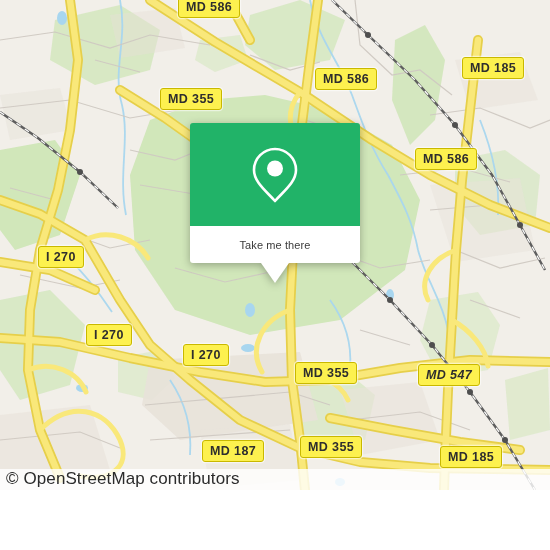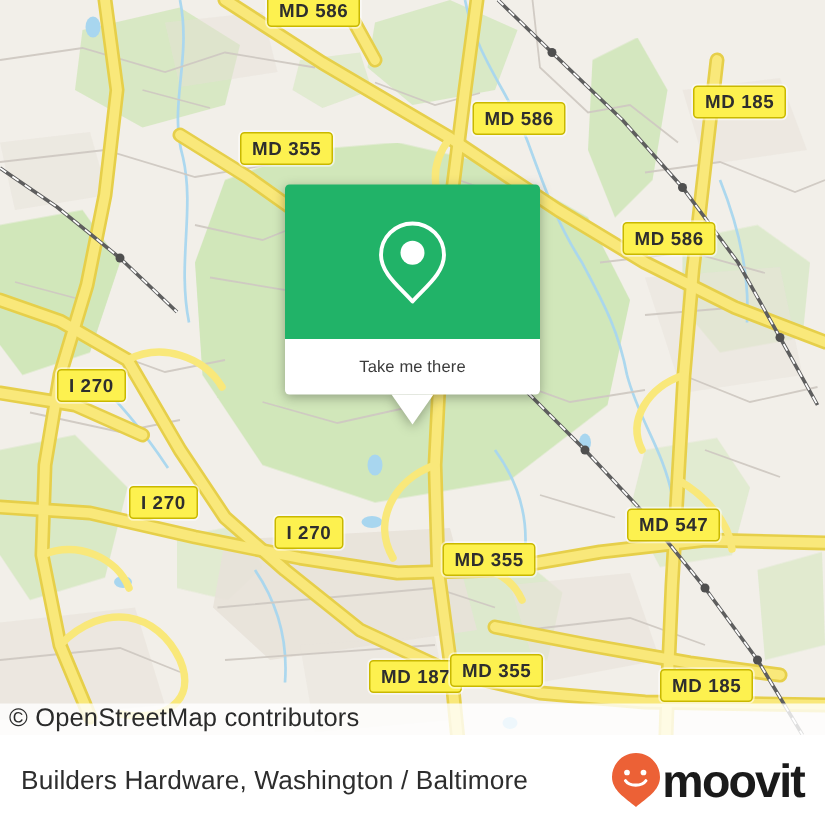--- a/index.html
+++ b/index.html
@@ -262,48 +262,36 @@
     <div id="shield-layer">
         <div class="shield" style="left: 178px; top: -4px;">MD 586</div>
         <div class="shield" style="left: 315px; top: 68px;">MD 586</div>
         <div class="shield" style="left: 462px; top: 57px;">MD 185</div>
         <div class="shield" style="left: 160px; top: 88px;">MD 355</div>
         <div class="shield" style="left: 415px; top: 148px;">MD 586</div>
         <div class="shield" style="left: 38px; top: 246px;">I 270</div>
         <div class="shield" style="left: 86px; top: 324px;">I 270</div>
         <div class="shield" style="left: 183px; top: 344px;">I 270</div>
         <div class="shield" style="left: 295px; top: 362px;">MD 355</div>
-        <div class="shield" style="left: 418px; top: 339px;">MD 547</div>
-        <div class="shield" style="left: 202px; top: 440px; margin-left: 44px;">MD 187</div>
+        <div class="shield" style="left: 418px; top: 364px; font-style: italic;">MD 547</div>
+        <div class="shield" style="left: 202px; top: 440px;">MD 187</div>
         <div class="shield" style="left: 300px; top: 436px;">MD 355</div>
         <div class="shield" style="left: 440px; top: 446px;">MD 185</div>
       </div>
 
     <div class="attrib">© OpenStreetMap contributors</div>
   </div>
 
   <div class="card">
     <div class="card-top">
       <svg width="48" height="58" viewBox="0 0 48 58">
         <path d="M24 3 C12.4 3 3 12.4 3 24 C3 36 15 45 24 55 C33 45 45 36 45 24 C45 12.4 35.6 3 24 3 Z" fill="none" stroke="#ffffff" stroke-width="2.6" stroke-linejoin="round"></path>
         <circle cx="24" cy="22.5" r="8" fill="#ffffff"></circle>
       </svg>
     </div>
     <div class="card-foot">
       <span>Take me there</span>
       <div class="card-tail"></div>
     </div>
   </div>
 
-  <div class="footer">
-    <div class="footer-title">Builders Hardware, Washington / Baltimore</div>
-    <div class="brand">
-      <svg width="34" height="38" viewBox="0 0 34 38">
-        <path d="M17 1 C8.2 1 1 8.2 1 17 C1 26 10 31 17 37 C24 31 33 26 33 17 C33 8.2 25.8 1 17 1 Z" fill="#ec6136"></path>
-        <circle cx="11" cy="14" r="1.9" fill="#ffffff"></circle>
-        <circle cx="22" cy="14" r="1.9" fill="#ffffff"></circle>
-        <path d="M10 19.5 C12.6 23.4 21 23.4 23.6 19.5" fill="none" stroke="#ffffff" stroke-width="2.1" stroke-linecap="round"></path>
-      </svg>
-      <div class="brand-word">moovit</div>
-    </div>
-  </div>
 
 </div>
 
 </body></html>

